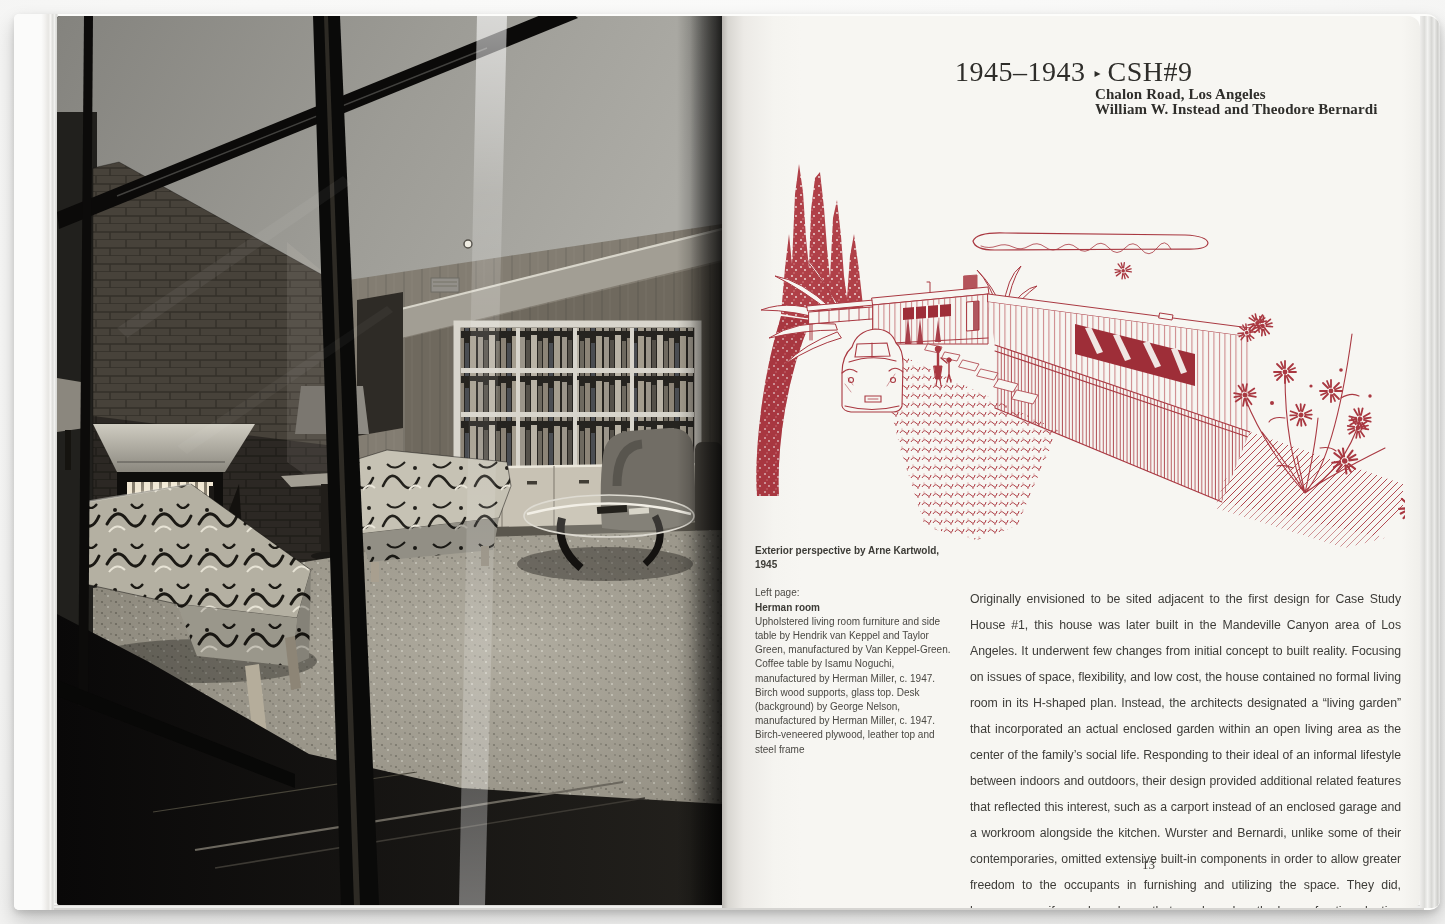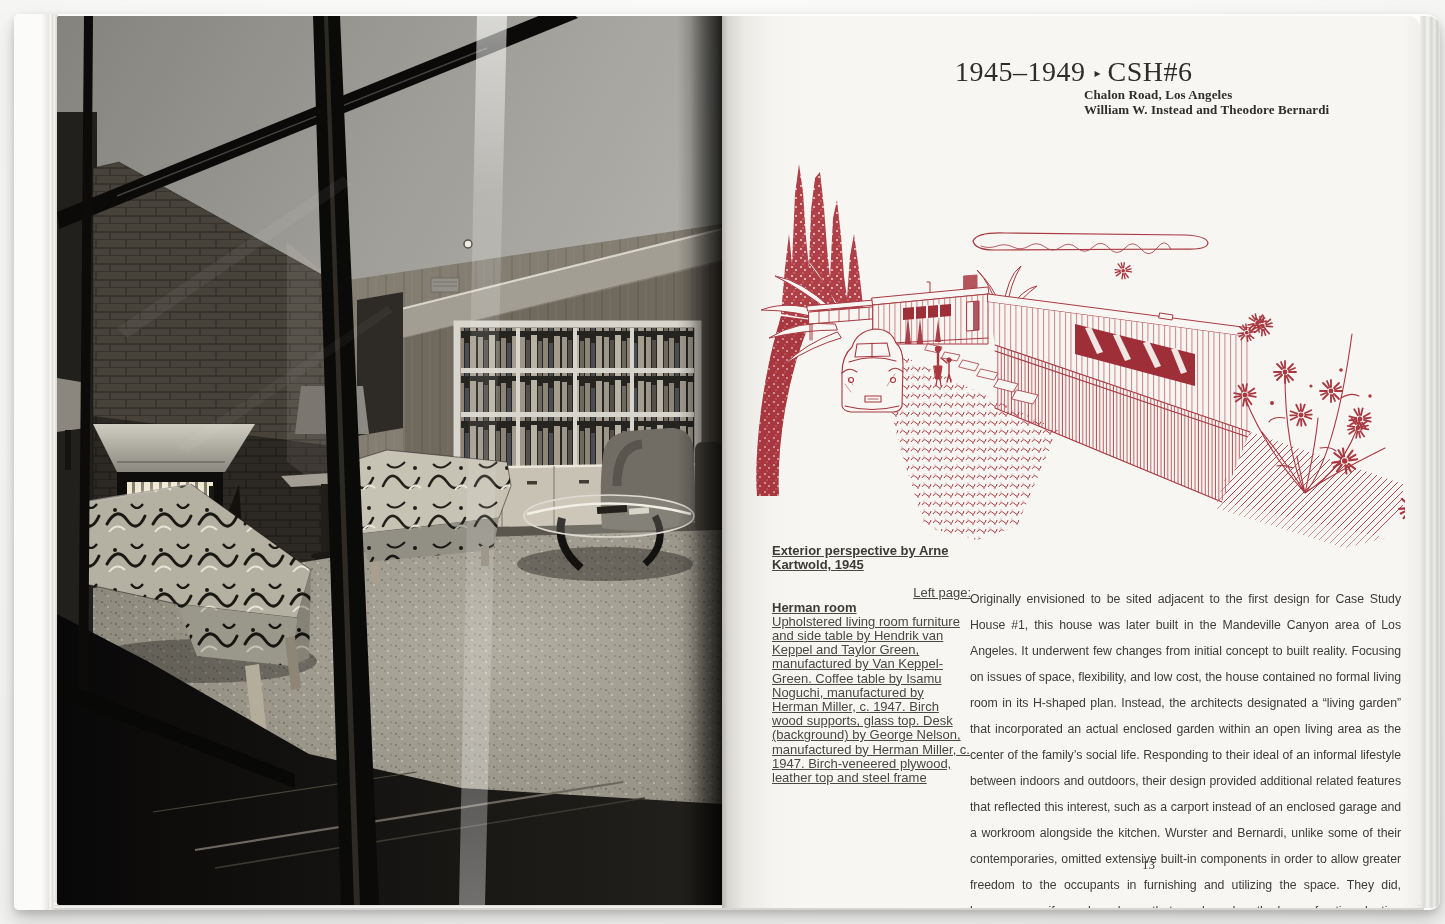--- a/index.html
+++ b/index.html
@@ -18,26 +18,26 @@
   .page-photo svg{display:block;}
   .gutter-left{position:absolute;left:676px;top:2px;width:32px;height:889px;
     background:linear-gradient(90deg,rgba(0,0,0,0) 0,rgba(0,0,0,.45) 80%,rgba(0,0,0,.62) 100%);pointer-events:none;}
   .page-right{position:absolute;left:708px;top:2px;width:698px;height:892px;border-radius:0 12px 8px 0;
     background:linear-gradient(90deg,#b9b6b1 0,#d8d6d1 6px,#eceae6 22px,#f5f4f0 52px,#f7f6f2 80px,#f7f6f2 calc(100% - 18px),#f0efeb 100%);
     overflow:hidden;}
   .page-right > *{position:absolute;}
   .title-row{left:233px;top:40px;white-space:nowrap;color:#2e2d2a;}
   .title-years,.title-code{font-family:"Liberation Serif", serif;font-size:28px;letter-spacing:.5px;}
   .title-sep{font-size:12px;vertical-align:4px;margin:0 7px 0 9px;color:#2e2d2a;}
-  .subtitle{left:362px;top:71px;font-family:"Liberation Serif", serif;font-weight:bold;
-    font-size:13px;line-height:15.2px;color:#2f2e2b;letter-spacing:.1px;}
+  .subtitle{left:373px;top:71px;font-family:"Liberation Serif", serif;font-weight:bold;
+    font-size:15px;line-height:15.2px;color:#2f2e2b;letter-spacing:.1px;}
   .illo{left:23px;top:132px;width:660px;height:400px;}
-  .caption{left:50px;top:528px;width:199px;font-size:13px;line-height:14.2px;color:#4a4843;text-decoration:underline;}
+  .caption{left:33px;top:528px;width:199px;font-size:10px;line-height:14.2px;color:#4a4843;}
   .caption .credit{font-weight:bold;color:#3c3b36;margin-bottom:14px;}
-  .caption .pref{margin-top:6px;text-align:right;}
+  .caption .pref{margin-top:6px;}
   .caption .subject{font-weight:bold;color:#3c3b36;}
   .bodytext{left:248px;top:526px;width:431px;font-size:12.3px;line-height:26px;
     text-align:justify;color:#3d3c38;letter-spacing:-0.05px;margin-top:44px;}
   .pageno{left:420px;top:841px;font-family:"Liberation Serif", serif;font-size:13px;color:#45443f;}
 </style>
 </head>
 <body>
 
 <div class="book">
 
@@ -243,21 +243,21 @@
     <path d="M120,430 L330,290 L336,296 L130,438 Z" fill="rgba(255,255,255,.04)"></path>
 
     <rect x="620" y="0" width="45" height="889" fill="url(#gGut)"></rect>
   </svg>
   </div>
   <div class="gutter-left"></div>
 
   <div class="page-right">
 
     <div class="title-row">
-      <span class="title-years">1945–1949</span><span class="title-sep">▸</span><span class="title-code">CSH#6</span>
+      <span class="title-years">1945–1943</span><span class="title-sep">▸</span><span class="title-code">CSH#9</span>
     </div>
     <div class="subtitle">
       <div>Chalon Road, Los Angeles</div>
       <div>William W. Instead and Theodore Bernardi</div>
     </div>
 
     <svg class="illo" viewBox="0 0 660 400" role="img" aria-label="red-ink-exterior-perspective-drawing-of-csh3">
       <defs>
         <pattern id="stip" width="9" height="9" patternUnits="userSpaceOnUse">
           <rect width="9" height="9" fill="#b04048"></rect>

